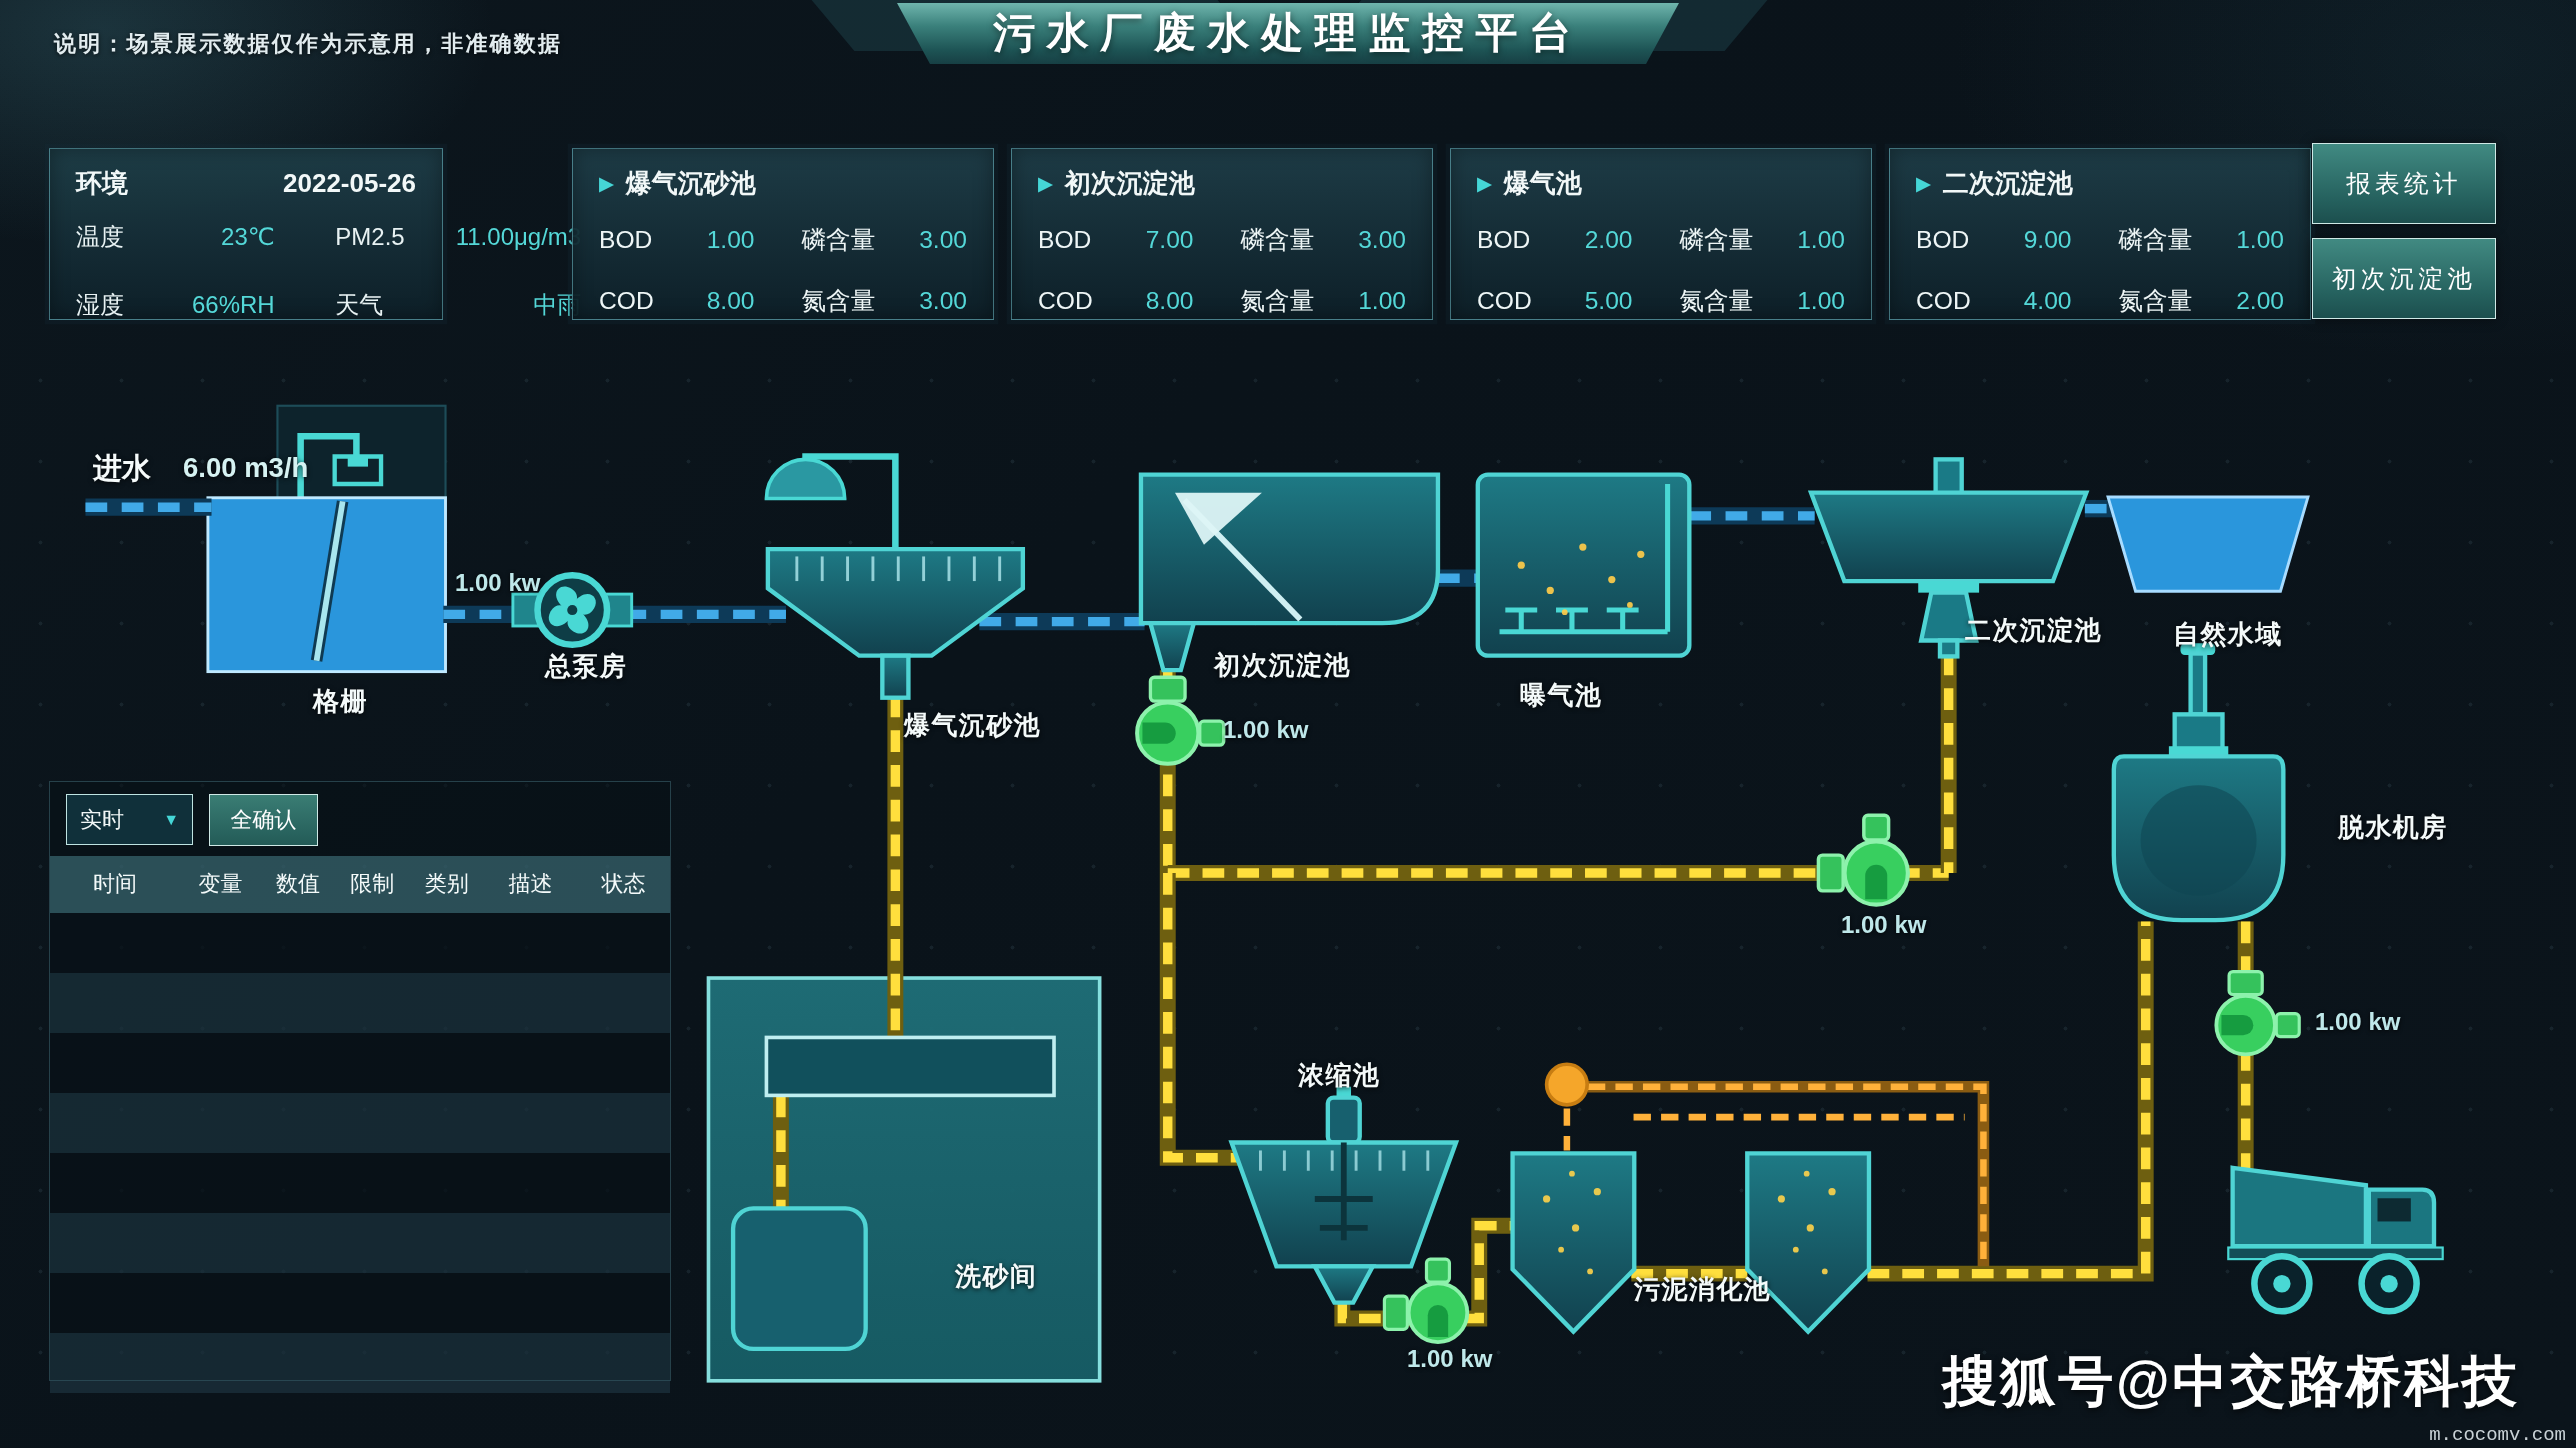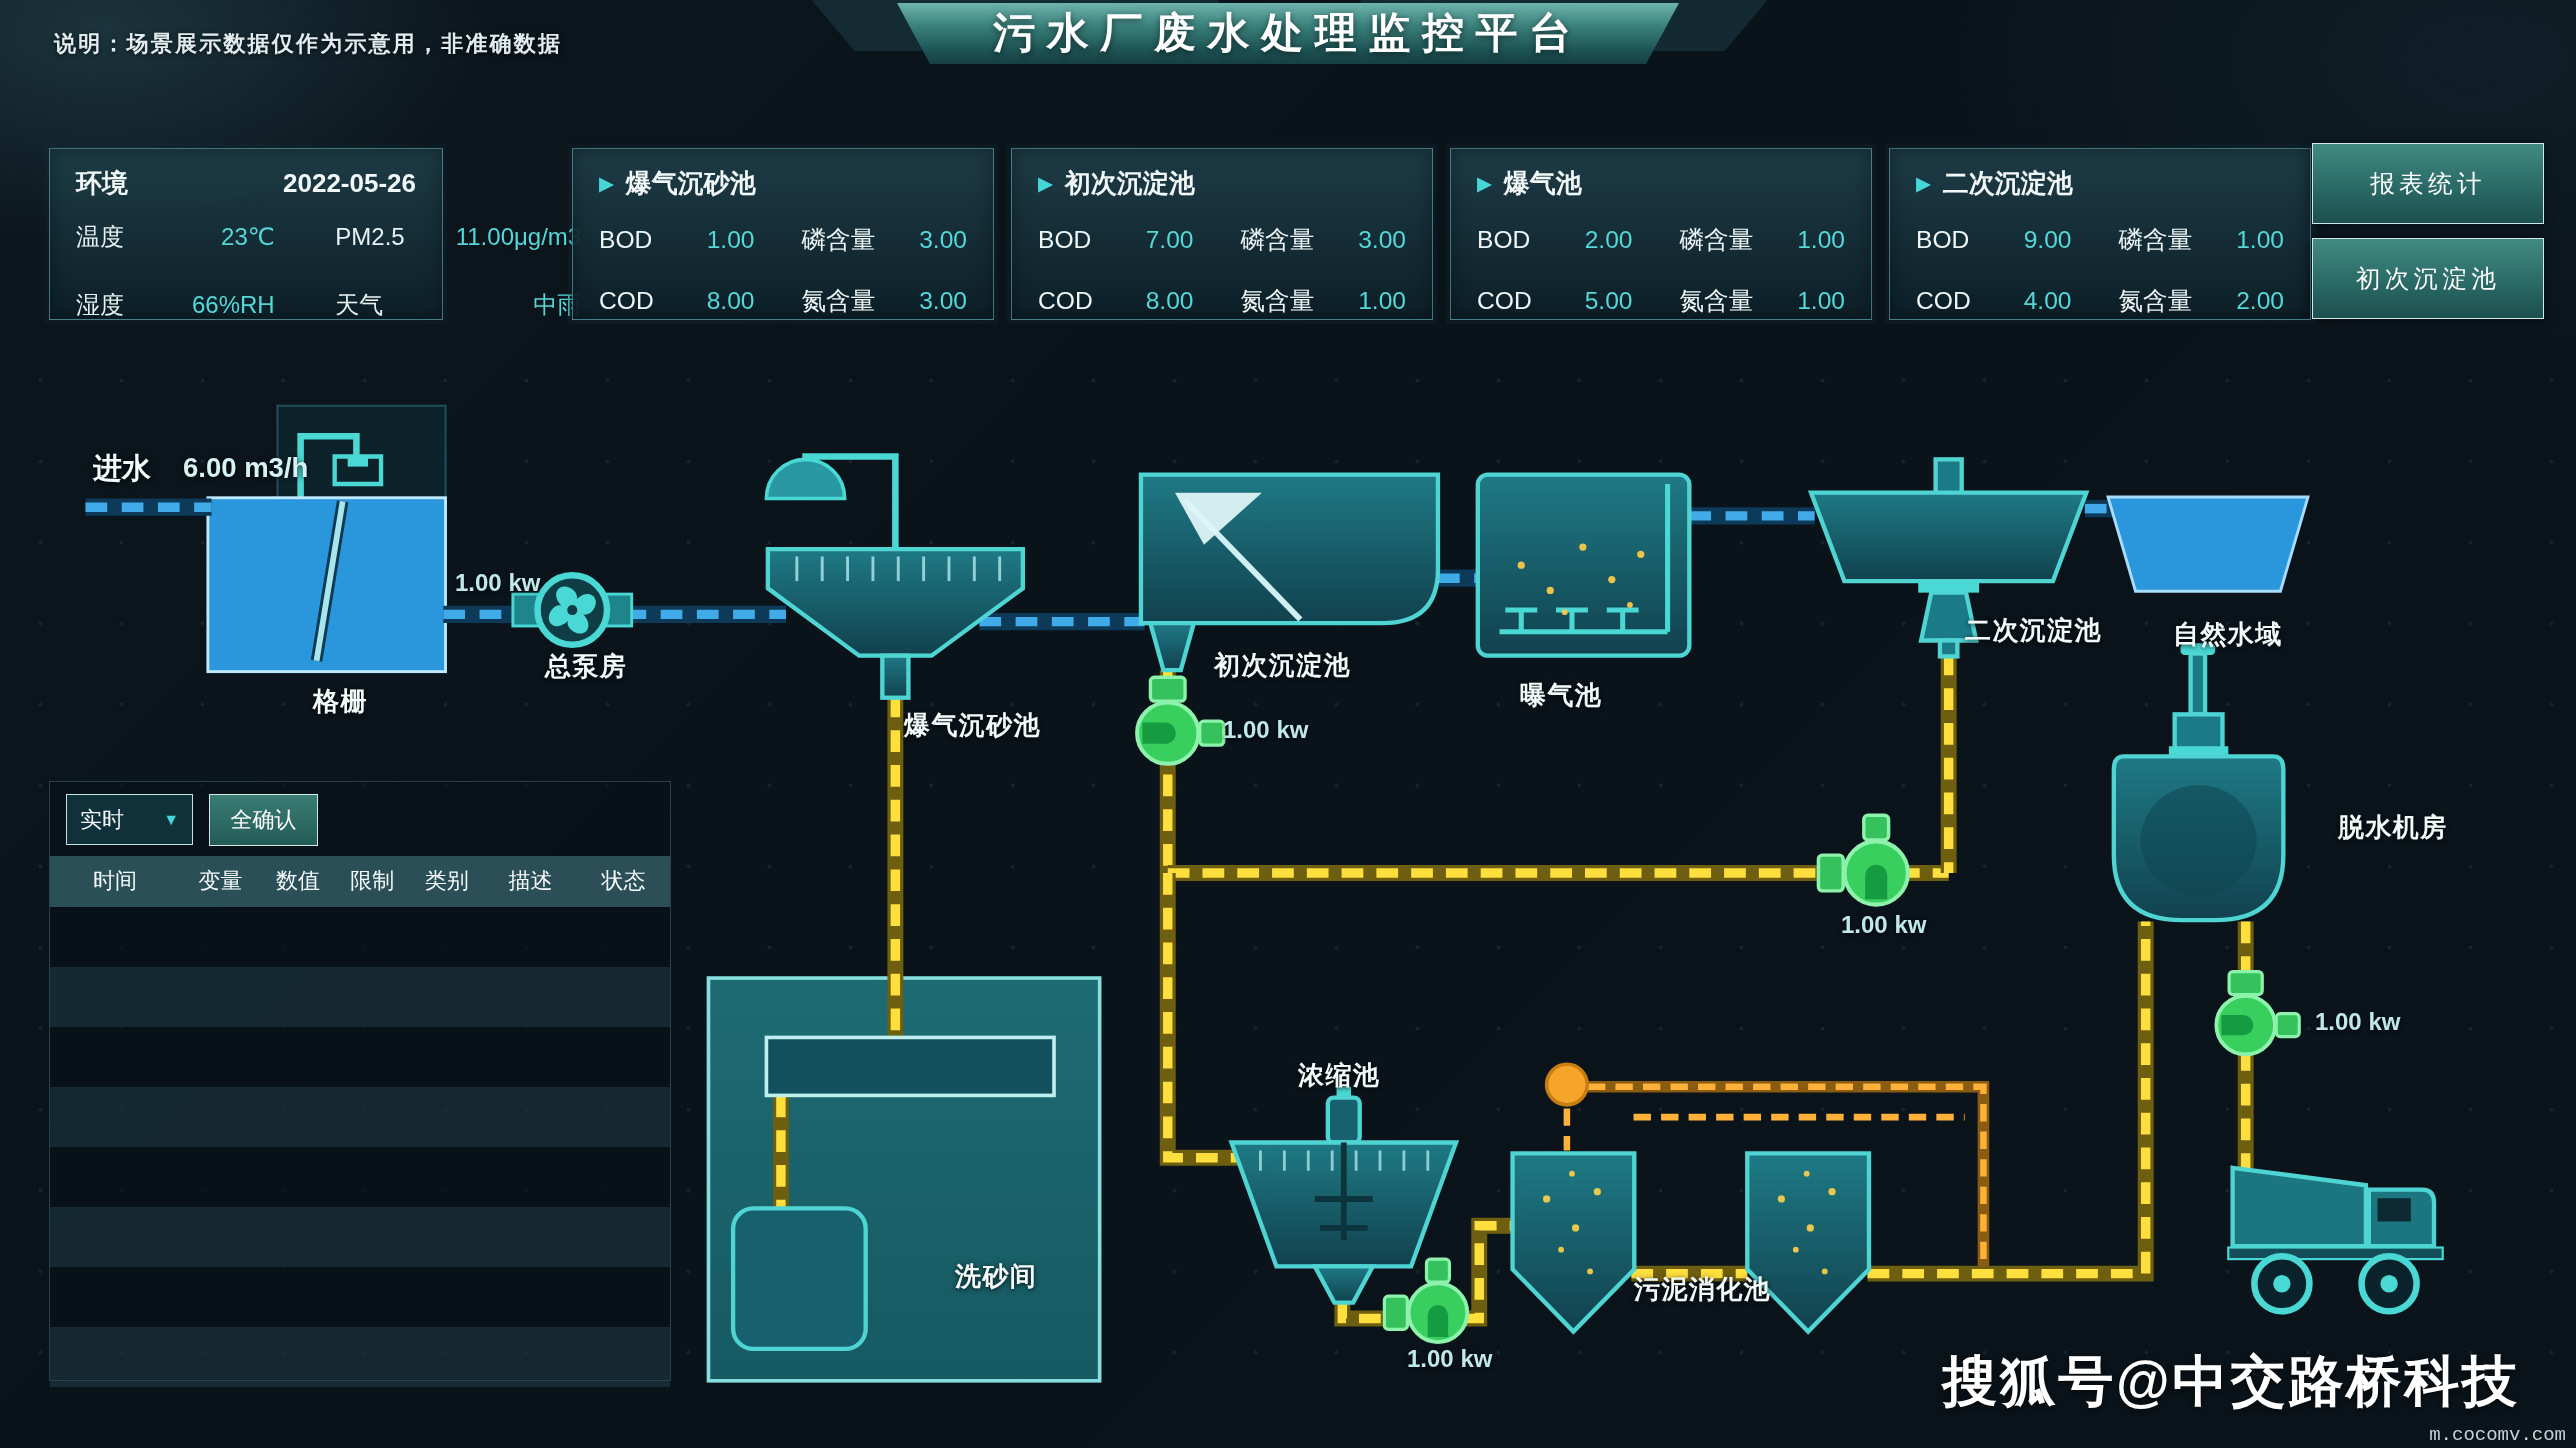--- a/index.html
+++ b/index.html
@@ -38,38 +38,38 @@
                color:#f2f8f8;margin-bottom:22px;}
   .tri{color:#45d6d6;font-size:19.6px;line-height:1;}
   .grid4{display:grid;grid-template-columns:80px 1fr 109px 1fr;row-gap:20px;column-gap:7.2px;
          font-size:24px;align-items:center;gap:36px;}
   .grid4 .lab{color:#e8f2f3;}
   .grid4 .val{color:#54d8d8;text-align:right;}
   .gridstat{display:grid;grid-template-columns:72px 1fr 101px 1fr;row-gap:22px;column-gap:7.2px;
             font-size:24.6px;align-items:center;gap:28px;}
   .gridstat .lab{color:#eef6f6;}
   .gridstat .val{color:#54d8d8;text-align:right;}
-  .side-btn{position:absolute;left:2312px;width:232px;height:81px;box-sizing:border-box;
+  .side-btn{position:absolute;left:2312px;width:184px;height:81px;box-sizing:border-box;
             background:linear-gradient(180deg,#418a82,#25615e 70%,#1c4f4e);
             border:1.4px solid #cfe9e6;color:#ffffff;font-size:24.6px;letter-spacing:4.3px;
             display:flex;align-items:center;justify-content:center;cursor:pointer;
             box-shadow:0 0 11.6px rgba(0,0,0,.45);}
   
   .alarm{position:absolute;left:49px;top:781px;width:622px;height:600px;box-sizing:border-box;
          border:1.4px solid rgba(95,155,170,.35);background:rgba(8,16,22,.55);}
   .alarm-controls{display:flex;align-items:center;gap:16px;padding:11.6px 0 10px 16px;}
   .dropdown{width:127px;height:51px;box-sizing:border-box;border:1.4px solid #bfe4e2;
             background:#10303a;display:flex;align-items:center;justify-content:space-between;
             padding:5px 13px;cursor:pointer;}
   .dropdown .dd-text{font-size:22px;color:#f0f6f6;}
   .dropdown .caret{color:#45d6d6;font-size:16px;}
   .confirm-btn{min-width:109px;height:52px;box-sizing:border-box;border:1.4px solid #cfe9e6;
                background:linear-gradient(180deg,#3a7d74,#235b57);color:#fff;font-size:22px;
                display:flex;align-items:center;justify-content:center;padding:0 11.6px;cursor:pointer;}
-  .thead{display:flex;height:51px;align-items:center;background:rgba(72,130,140,.55);
+  .thead{display:flex;height:57px;align-items:center;background:rgba(72,130,140,.55);
          font-size:22px;color:#f4fafa;}
   .th{text-align:center;}
   .trow{height:60px;}
   .trow.odd{background:rgba(46,80,94,.38);}
   .trow.even{background:rgba(9,18,24,.45);}
   
   .dlabel{position:absolute;font-size:26px;color:#f4fafa;font-weight:600;
           text-shadow:0 1.4px 5.8px rgba(0,0,0,.85);letter-spacing:1.4px;}
   .kw{position:absolute;font-size:24px;color:#bfe8ea;font-weight:600;
       text-shadow:0 1.4px 4.3px rgba(0,0,0,.8);}

